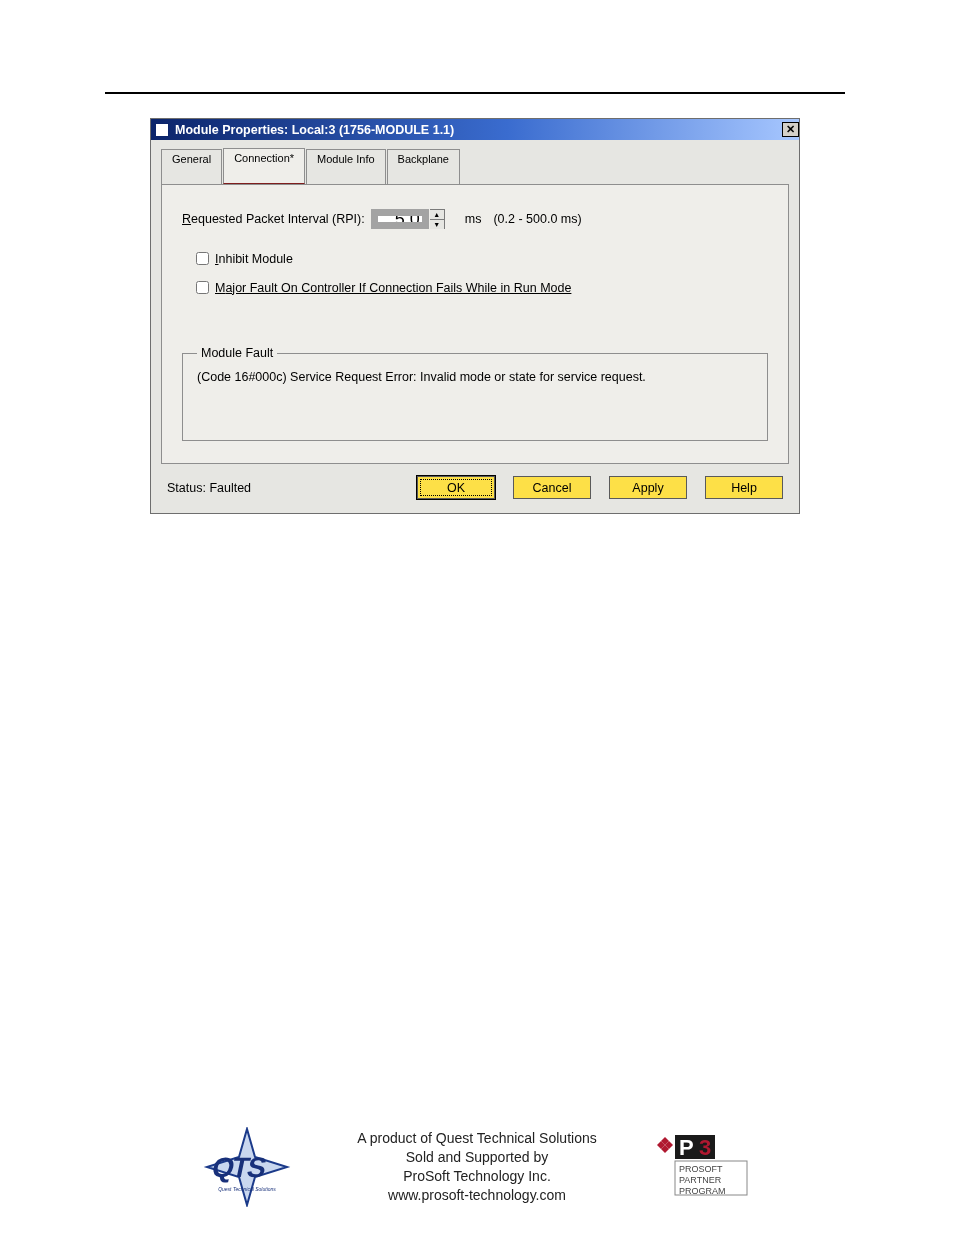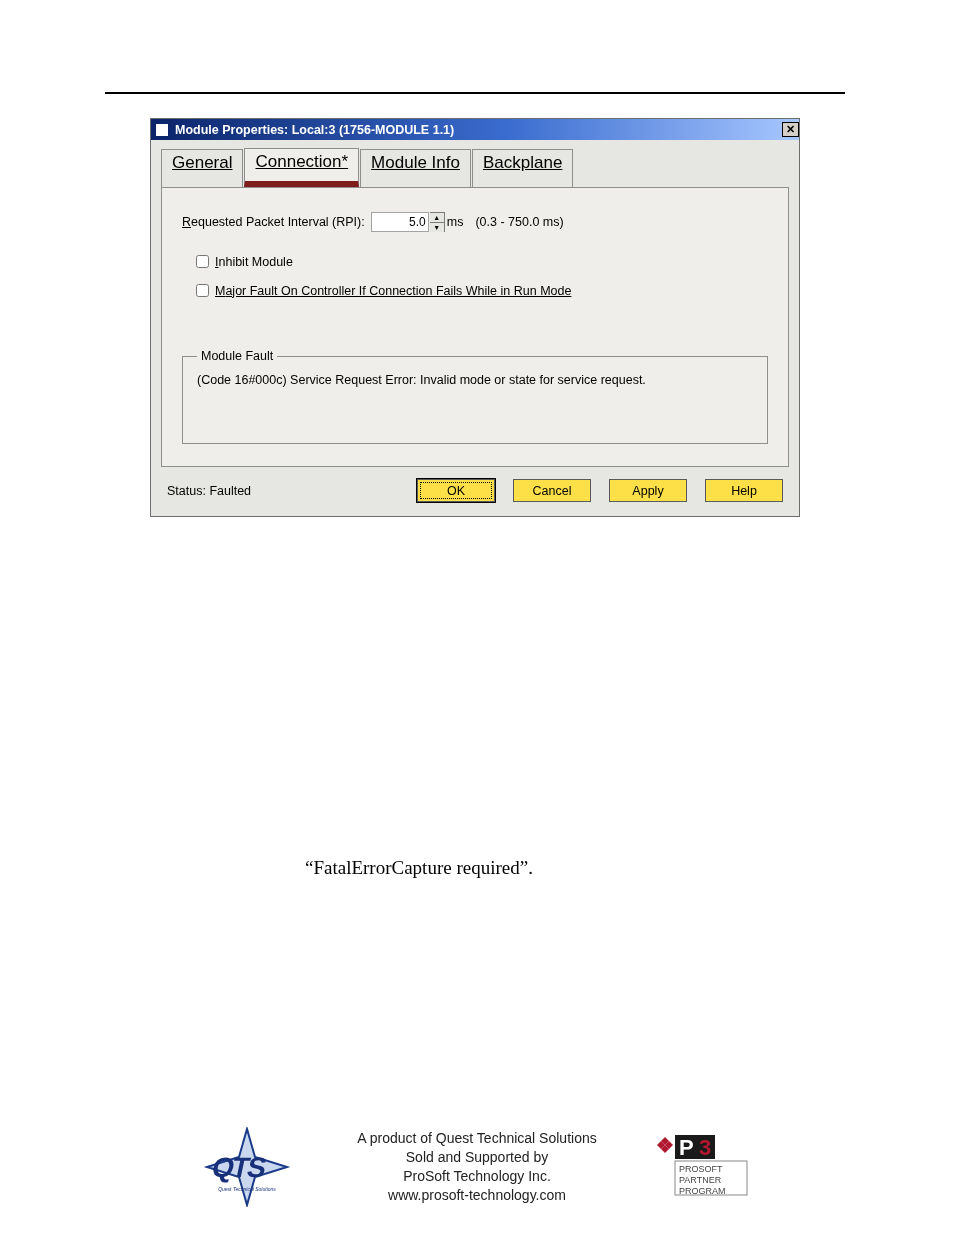--- a/index.html
+++ b/index.html
@@ -58,68 +58,67 @@
     font-size: 11px;
     font-family: Arial, sans-serif;
     font-weight: bold;
     line-height: 12px;
     text-align: center;
     cursor: pointer;
   }
   .tabs { padding: 8px 10px 0 10px; }
   .tab-row { display: flex; gap: 0; }
   .tab {
-    padding: 3px 10px 9px 10px;
-    font-size: 17px;
+    padding: 3px 10px 19px 10px;
+    font-size: 11px;
     background: #e6e6e2;
     border: 1px solid #8e8e8e;
     border-bottom: none;
     margin-right: 1px;
     position: relative;
     top: 1px;
     cursor: pointer;
-    text-decoration: underline;
   }
   .tab.active {
     background: #efeeea;
-    border-bottom: 6px solid #7f1d1d;
+    border-bottom: 1px solid #7f1d1d;
     top: 0;
     z-index: 2;
   }
   .tab-panel {
     border: 1px solid #8e8e8e;
     background: #efeeea;
     padding: 24px 20px 8px 20px;
     min-height: 280px;
     position: relative;
   }
   .row { display: flex; align-items: center; margin-bottom: 14px; }
   .row label { white-space: nowrap; }
   .underline-first { text-decoration: underline; display:inline-block; }
   .rpi-input {
     width: 58px; height: 20px;
     text-align: right;
     padding-right: 2px;
     font-family: Tahoma, sans-serif;
-    font-size: 12px;
+    font-size: 18px;
     margin: 0 1px 0 6px;
-    border: 1px solid #a3a3a3;
+    border: 7px solid #a3a3a3;
     background:#fff;
   }
   .spinner-btns {
     width: 15px; height: 20px;
     display: inline-flex; flex-direction: column;
     border: 1px solid #7a7a7a; border-left:none;
   }
   .spinner-btns div {
     flex:1; background:#e6e6e2; font-size:7px; line-height:9px;
     text-align:center; border-bottom:1px solid #7a7a7a; cursor:pointer;
   }
   .spinner-btns div:last-child{border-bottom:none;}
-  .unit { margin: 0 12px 0 2px; }
+  .unit { margin: 0 12px 0 20px; }
   .chk { margin-right: 6px; }
   .inhibit-row, .major-row { margin-left: 10px; display:flex; align-items:center;}
   .inhibit-row{margin-bottom:10px; margin-top:20px;}
   .major-row{margin-bottom:56px;text-decoration:underline;}
   .fieldset {
     border: 1px solid #8e8e8e;
     padding: 10px 14px 48px 14px;
     margin-top: 21px;
   }
   .legend {
@@ -199,21 +198,21 @@
         <div class="row">
           <label>
             <span class="underline-first">R</span><span>equested Packet Interval (RPI):</span>
           </label>
           <input class="rpi-input" type="text" value="5.0" style="">
           <span class="spinner-btns">
             <div>▲</div>
             <div>▼</div>
           </span>
           <span class="unit">ms</span>
-          <span>(0.3 - 750.0 ms)</span>
+          <span>(0.2 - 500.0 ms)</span>
         </div>
 
         <div class="inhibit-row">
           <input type="checkbox" class="chk" style="">
           <label>
             <span class="underline-first">I</span><span>nhibit Module</span>
           </label>
         </div>
 
         <div class="major-row">
@@ -235,21 +234,20 @@
       <span class="status-line">Status:  Faulted</span>
       <span class="spacer"></span>
       <button class="win-button default">OK</button>
       <button class="win-button">Cancel</button>
       <button class="win-button">Apply</button>
       <button class="win-button">Help</button>
     </div>
 
   </div>
 
-  <div class="bodytext">“FatalErrorCapture required”.</div>
 </div>
 
 <div class="footer">
 
   <svg width="100" height="80" viewBox="0 0 100 80">
     <polygon points="50,2 58,30 90,40 58,50 50,78 42,50 10,40 42,30" fill="#c9d7ef" stroke="#1b3a8a" stroke-width="2"></polygon>
     <text x="50" y="50" text-anchor="middle" font-family="Arial Black, Arial" font-weight="900" font-size="28" fill="#18307a" transform="skewX(-12)" style="letter-spacing:-2px;">QTS</text>
     <text x="50" y="64" text-anchor="middle" font-family="Arial" font-size="5" fill="#18307a" font-style="italic">Quest Technical Solutions</text>
   </svg>
 

